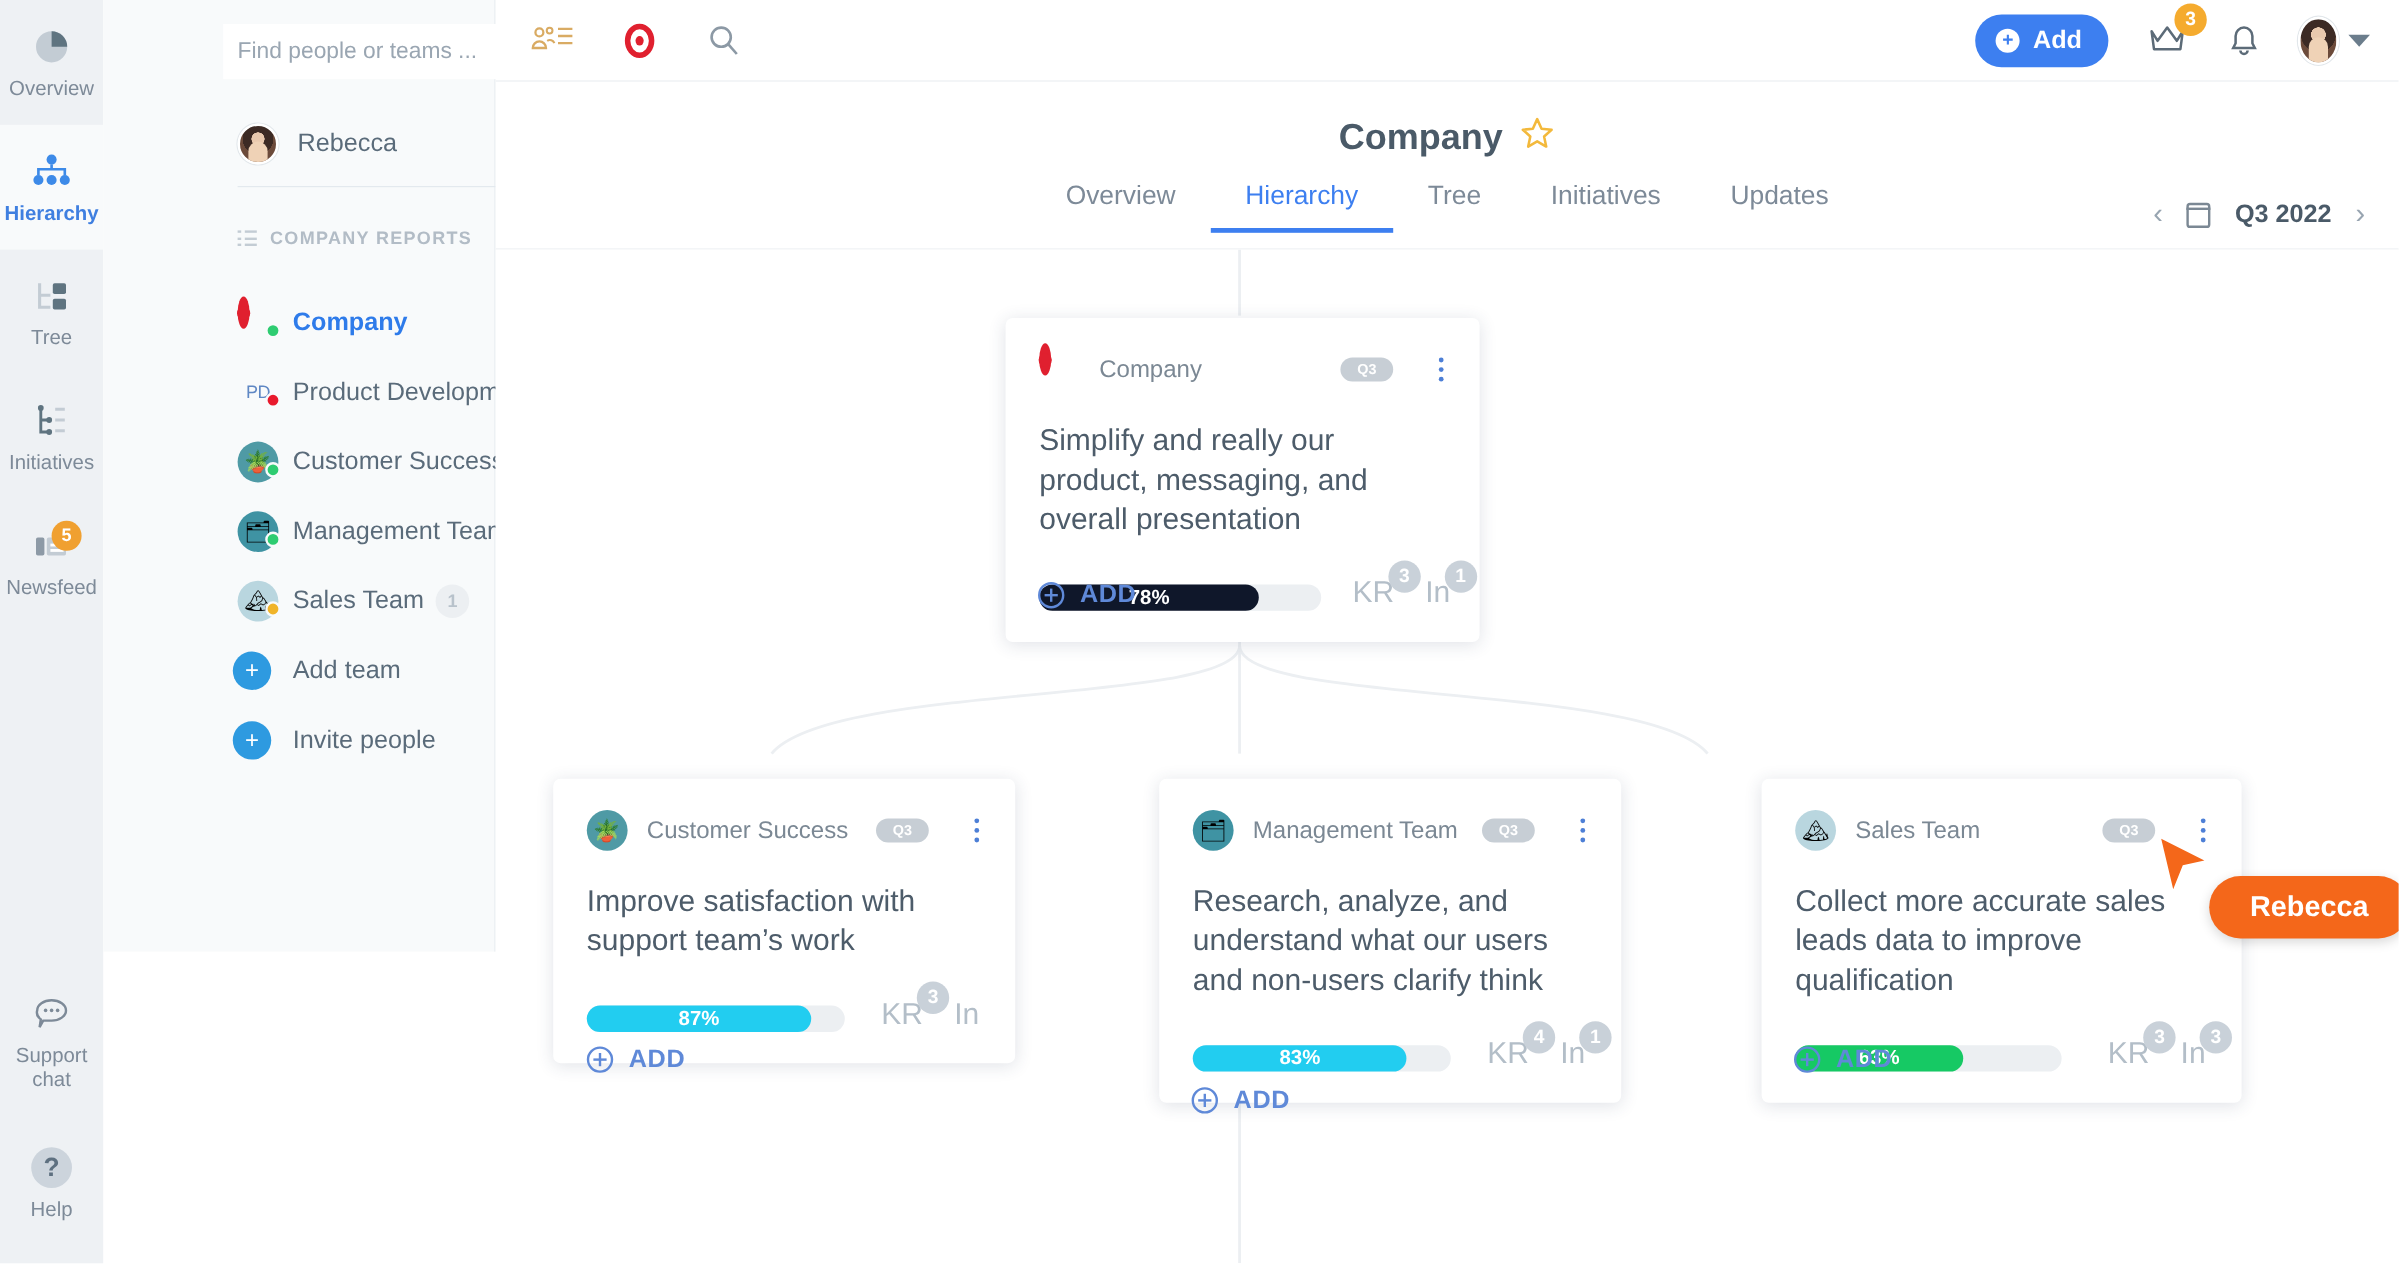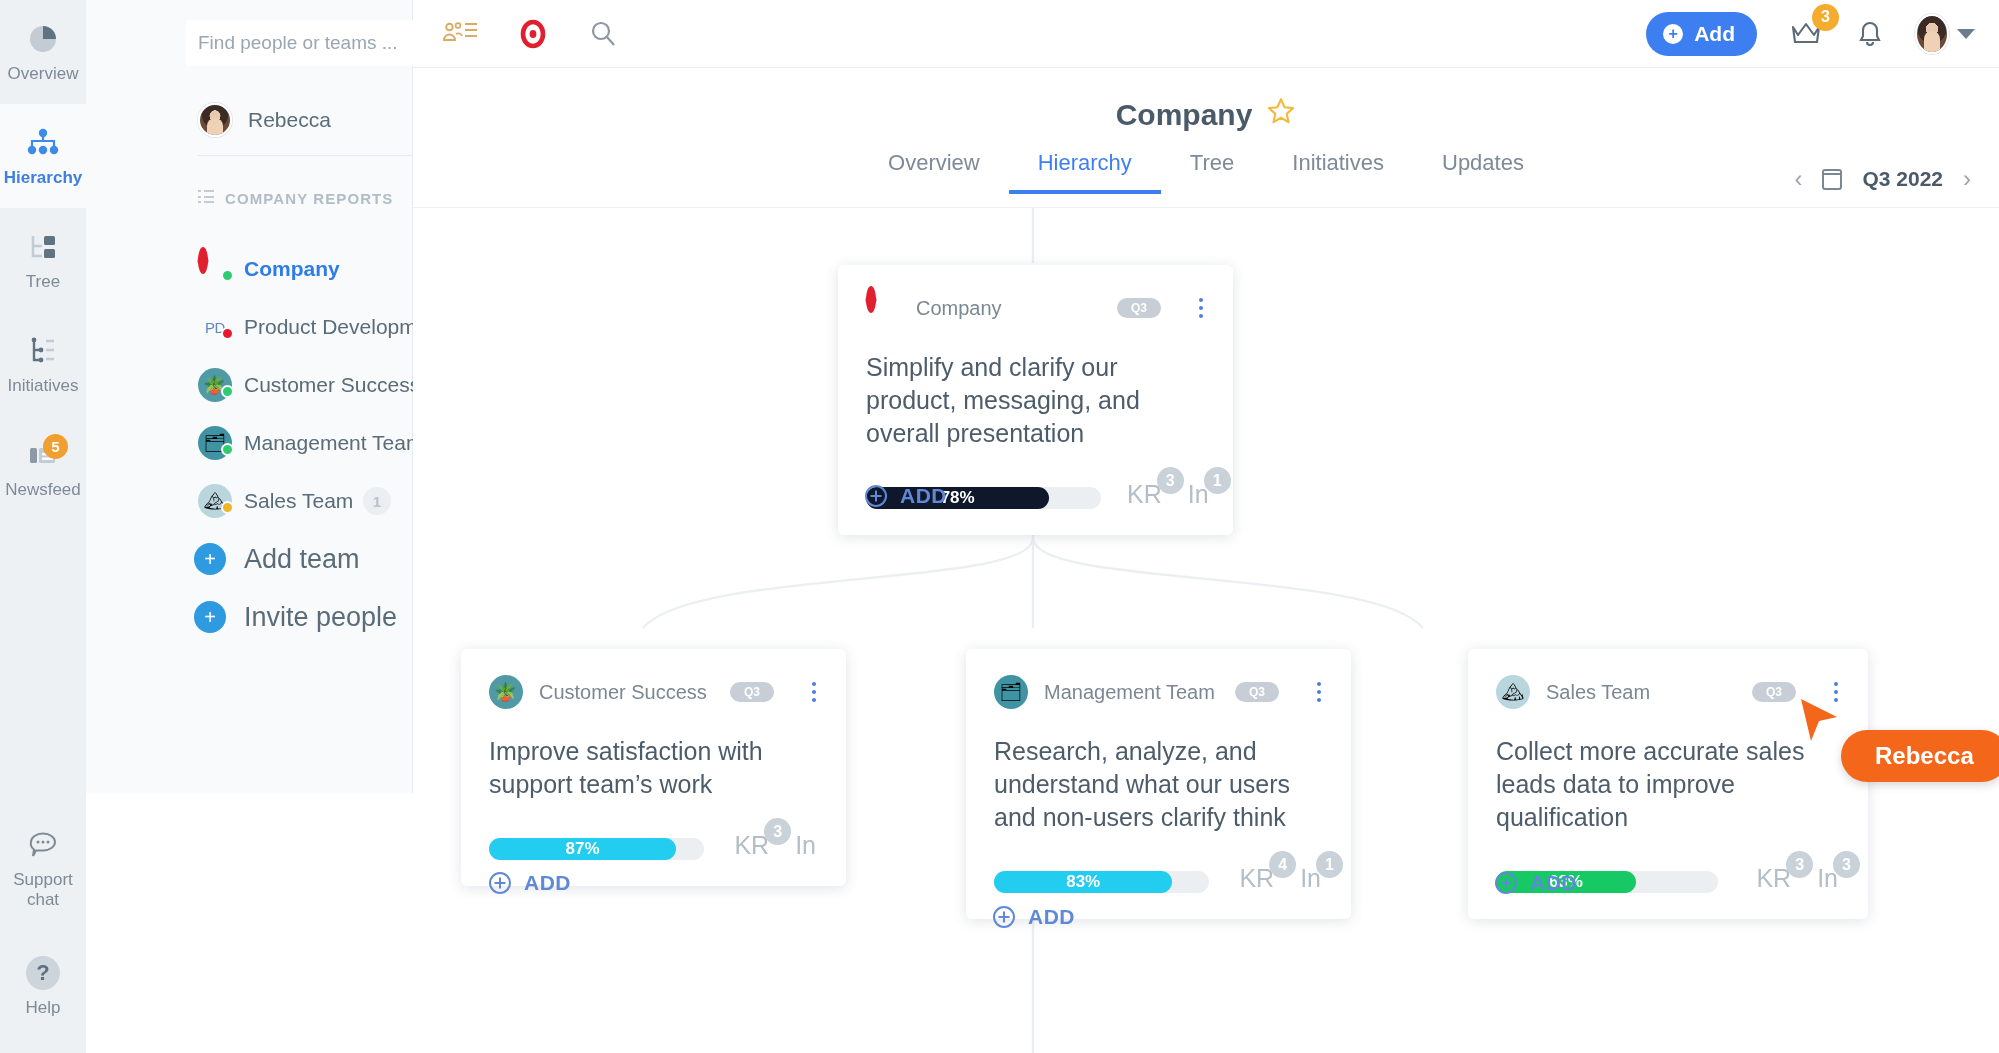--- a/index.html
+++ b/index.html
@@ -65,21 +65,21 @@
   }
   .avatar-img::after{
     content:""; position:absolute; left:50%; top:44%; transform:translateX(-50%);
     width: 16px; height: 22px; border-radius: 8px 8px 0 0; background:#efd2b6;
   }
   .me-name { font-size: 21px; color: #5a6b7a; }
   .side-divider { position: absolute; left: 112px; top: 155px; width: 270px; height: 1px; background: #e3e9ee; }
 
   .section-head {
     position: absolute; left: 112px; top: 190px;
-    display: flex; gap: 11px;
+    display: flex; align-items: center; gap: 11px;
   }
   .sh-label { font-size: 15px; font-weight: bold; letter-spacing: 1.1px; color: #b2bcc6; }
   .list-ic { width: 16px; height: 13px; position: relative; }
   .list-ic i { position: absolute; left: 0; height: 2px; background: #c3ccd4; }
   .list-ic i:nth-child(1){ top:0; width: 3px; } .list-ic i:nth-child(2){ top:0; left:6px; width:10px; }
   .list-ic i:nth-child(3){ top:5.5px; width: 3px; } .list-ic i:nth-child(4){ top:5.5px; left:6px; width:10px; }
   .list-ic i:nth-child(5){ top:11px; width: 3px; } .list-ic i:nth-child(6){ top:11px; left:6px; width:10px; }
 
   .team-list { position: absolute; left: 0; top: 240px; width: 327px; }
   .team-row {
@@ -106,21 +106,21 @@
     width: 34px; height: 34px; border-radius: 50%; display:flex; align-items:center; justify-content:center;
     font-size: 18px; overflow: hidden;
   }
   .add-row {
     height: 58px; display: flex; align-items: center; padding-left: 108px; cursor: pointer; gap: 18px;
   }
   .plus-blue {
     width: 32px; height: 32px; border-radius: 50%; background: #2e9ae0; color: #fff;
     font-size: 20px; line-height: 1; display: flex; align-items: center; justify-content: center; flex:0 0 32px;
   }
-  .add-row .lbl { font-size: 27px; color: #5a6b7a; }
+  .add-row .lbl { font-size: 21px; color: #5a6b7a; }
 
   
   .main { flex: 1; position: relative; height: 1053px; background: #fff; overflow: hidden; }
 
   .topbar {
     height: 68px; border-bottom: 1px solid #eceff2; position: relative;
     display: flex; align-items: center;
   }
   .tb-icons { display: flex; align-items: center; gap: 40px; margin-left: 27px; }
   .tb-ic { cursor: pointer; display:flex; align-items:center; justify-content:center; }
@@ -498,21 +498,21 @@
             <span class="bullseye"></span>
           </span>
           <span class="card-team">Company</span>
           <span class="qbadge">Q3</span>
           <span class="kebab">
               <span></span>
               <span></span>
               <span></span>
             </span>
         </div>
-        <div class="card-title">Simplify and clarify our product, messaging, and overall presentation</div>
+        <div class="card-title">Simplify and really our product, messaging, and overall presentation</div>
         <div class="card-foot">
           <div class="bar" style="width:235px">
             <div class="bar-fill" style="width:78%;background:#0f172a">78%</div>
           </div>
           <div class="metrics">
             <span class="metric">
               <span>KR</span>
               <span class="mbadge">3</span>
             </span>
             <span class="metric">

